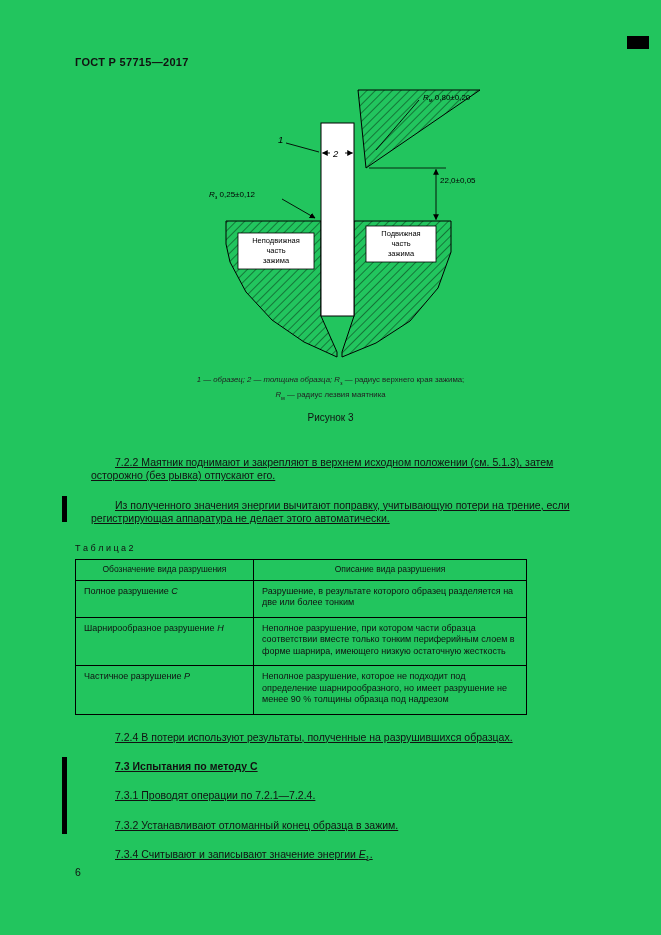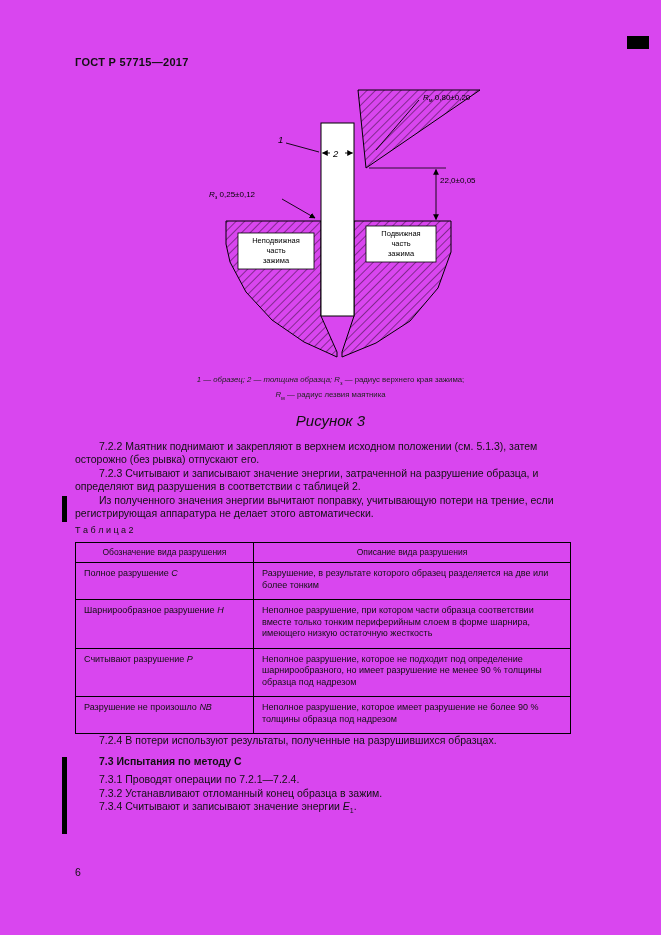--- a/index.html
+++ b/index.html
@@ -1,34 +1,34 @@
 <!DOCTYPE html>
 <html><head>
 <meta charset="utf-8">
 <style>
   * { margin:0; padding:0; box-sizing:border-box; }
   html,body { background:#ffffff; }
   .page {
-    position:relative; width:661px; height:935px; background:#d946ef;
+    position:relative; width:661px; height:935px; background:#22c55e;
     font-family:"Liberation Sans", sans-serif; color:#111; overflow:hidden;
   }
   .corner-mark { position:absolute; left:627px; top:36px; width:22px; height:13px; background:#000; }
   .edge-mark { position:absolute; left:62px; width:5px; background:#000; }
   .edge-mark.m1 { top:496px; height:26px; }
   .edge-mark.m2 { top:757px; height:77px; }
   .doc-header { position:absolute; left:75px; top:56px; font-size:11px; font-weight:bold; letter-spacing:0.3px; }
   .figure-svg { position:absolute; left:186px; top:84px; }
   .fig-caption { position:absolute; left:0; right:0; top:374px; text-align:center; font-size:7.8px; line-height:11px; color:#222; }
   .fig-caption .sub { font-size:5.5px; vertical-align:sub; }
   .fig-caption .ital { font-style:italic; }
-  .fig-title { position:absolute; left:0; right:0; top:412px; text-align:center; font-size:15px;font-style:italic; }
+  .fig-title { position:absolute; left:0; right:0; top:412px; text-align:center; font-size:10px; }
   .body-text { position:absolute; left:75px; top:440px; width:516px; font-size:10.5px; line-height:13.4px; }
-  .body-text p { text-indent:24px; margin:0; }
+  .body-text p { text-indent:24px; margin:16px;text-decoration:underline; }
   .table-label { margin-top:4px; margin-bottom:4px; font-size:9px; }
-  table.t2 { border-collapse:collapse; width:496px; font-size:9px; line-height:11.5px; }
+  table.t2 { border-collapse:collapse; width:452px; font-size:9px; line-height:11.5px; }
   table.t2 th, table.t2 td { border:1px solid #000; vertical-align:top; }
   table.t2 th { font-weight:normal; text-align:center; padding:4px 4px; font-size:8.5px; }
   table.t2 td { padding:5px 8px 8px 8px; }
   table.t2 td.c1 { width:178px;margin-top:29px; }
   .sym { font-style:italic; }
   .after-table { margin-top:9px; }
   .h73 { font-weight:bold; margin-top:7px !important; margin-bottom:5px !important; }
   .page-number { position:absolute; left:75px; top:866px; font-size:10.5px; }
   .e-ital { font-style:italic; }
   .e-sub { font-size:7px; vertical-align:sub; }
@@ -96,21 +96,20 @@
 
   <div class="fig-caption">
     <div><span class="ital">1 — образец; 2 — толщина образца; R</span><span class="sub">з</span><span> — радиус верхнего края зажима;</span></div>
     <div><span class="ital">R</span><span class="sub">м</span><span> — радиус лезвия маятника</span></div>
   </div>
 
   <div class="fig-title">Рисунок 3</div>
 
   <div class="body-text">
     <p>7.2.2 Маятник поднимают и закрепляют в верхнем исходном положении (см. 5.1.3), затем осторожно (без рывка) отпускают его.</p>
-    <p>7.2.3 Считывают и записывают значение энергии, затраченной на разрушение образца, и определяют вид разрушения в соответствии с таблицей 2.</p>
     <p>Из полученного значения энергии вычитают поправку, учитывающую потери на трение, если регистрирующая аппаратура не делает этого автоматически.</p>
 
     <div class="table-label">Т а б л и ц а  2</div>
 
     <table class="t2">
       <thead>
         <tr>
           <th style="width:178px;">Обозначение вида разрушения</th>
           <th>Описание вида разрушения</th>
         </tr>
@@ -118,26 +117,22 @@
       <tbody>
         <tr>
           <td class="c1"><span>Полное разрушение </span><span class="sym">С</span></td>
           <td>Разрушение, в результате которого образец разделяется на две или более тонким</td>
         </tr>
         <tr>
           <td class="c1"><span>Шарнирообразное разрушение </span><span class="sym">Н</span></td>
           <td>Неполное разрушение, при котором части образца соответствии вместе только тонким периферийным слоем в форме шарнира, имеющего низкую остаточную жесткость</td>
         </tr>
         <tr>
-          <td class="c1"><span>Считывают разрушение </span><span class="sym">Р</span></td>
+          <td class="c1"><span>Частичное разрушение </span><span class="sym">Р</span></td>
           <td>Неполное разрушение, которое не подходит под определение шарнирообразного, но имеет разрушение не менее 90 % толщины образца под надрезом</td>
-        </tr>
-        <tr>
-          <td class="c1"><span>Разрушение не произошло </span><span class="sym">NB</span></td>
-          <td>Неполное разрушение, которое имеет разрушение не более 90 % толщины образца под надрезом</td>
         </tr>
       </tbody>
     </table>
 
     <p class="after-table">7.2.4 В потери используют результаты, полученные на разрушившихся образцах.</p>
     <p class="h73">7.3 Испытания по методу С</p>
     <p>7.3.1 Проводят операции по 7.2.1—7.2.4.</p>
     <p>7.3.2 Устанавливают отломанный конец образца в зажим.</p>
     <p><span>7.3.4 Считывают и записывают значение энергии </span><span class="e-ital">E</span><span class="e-sub">1</span><span>.</span></p>
   </div>

